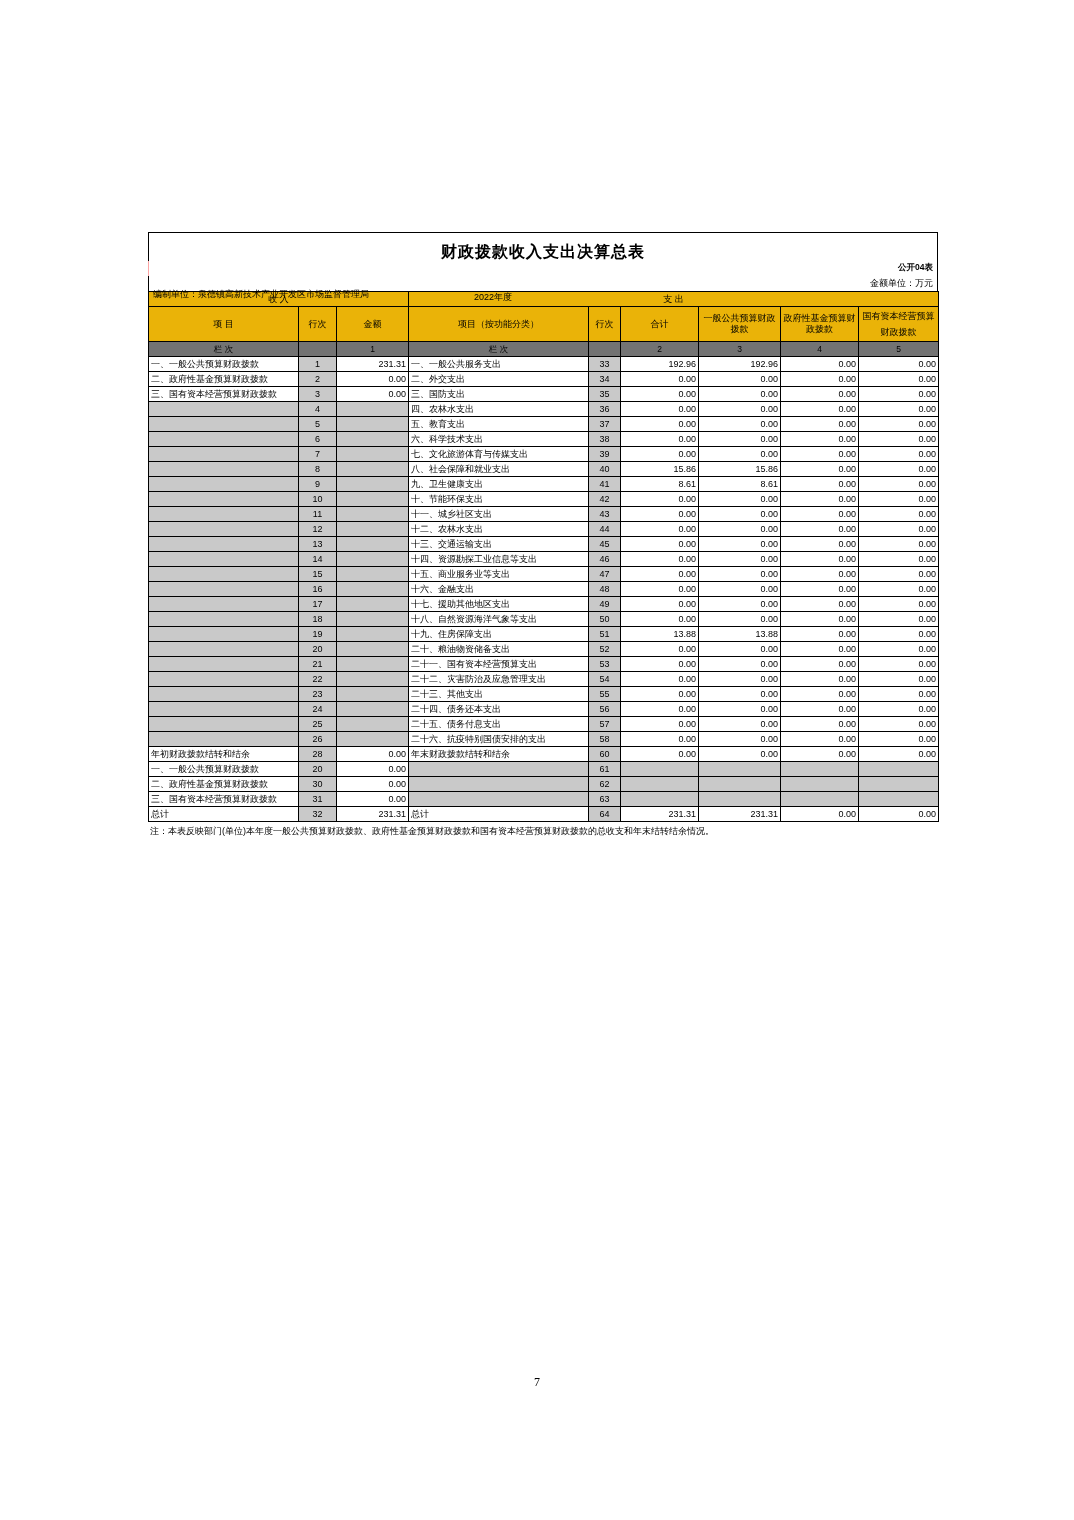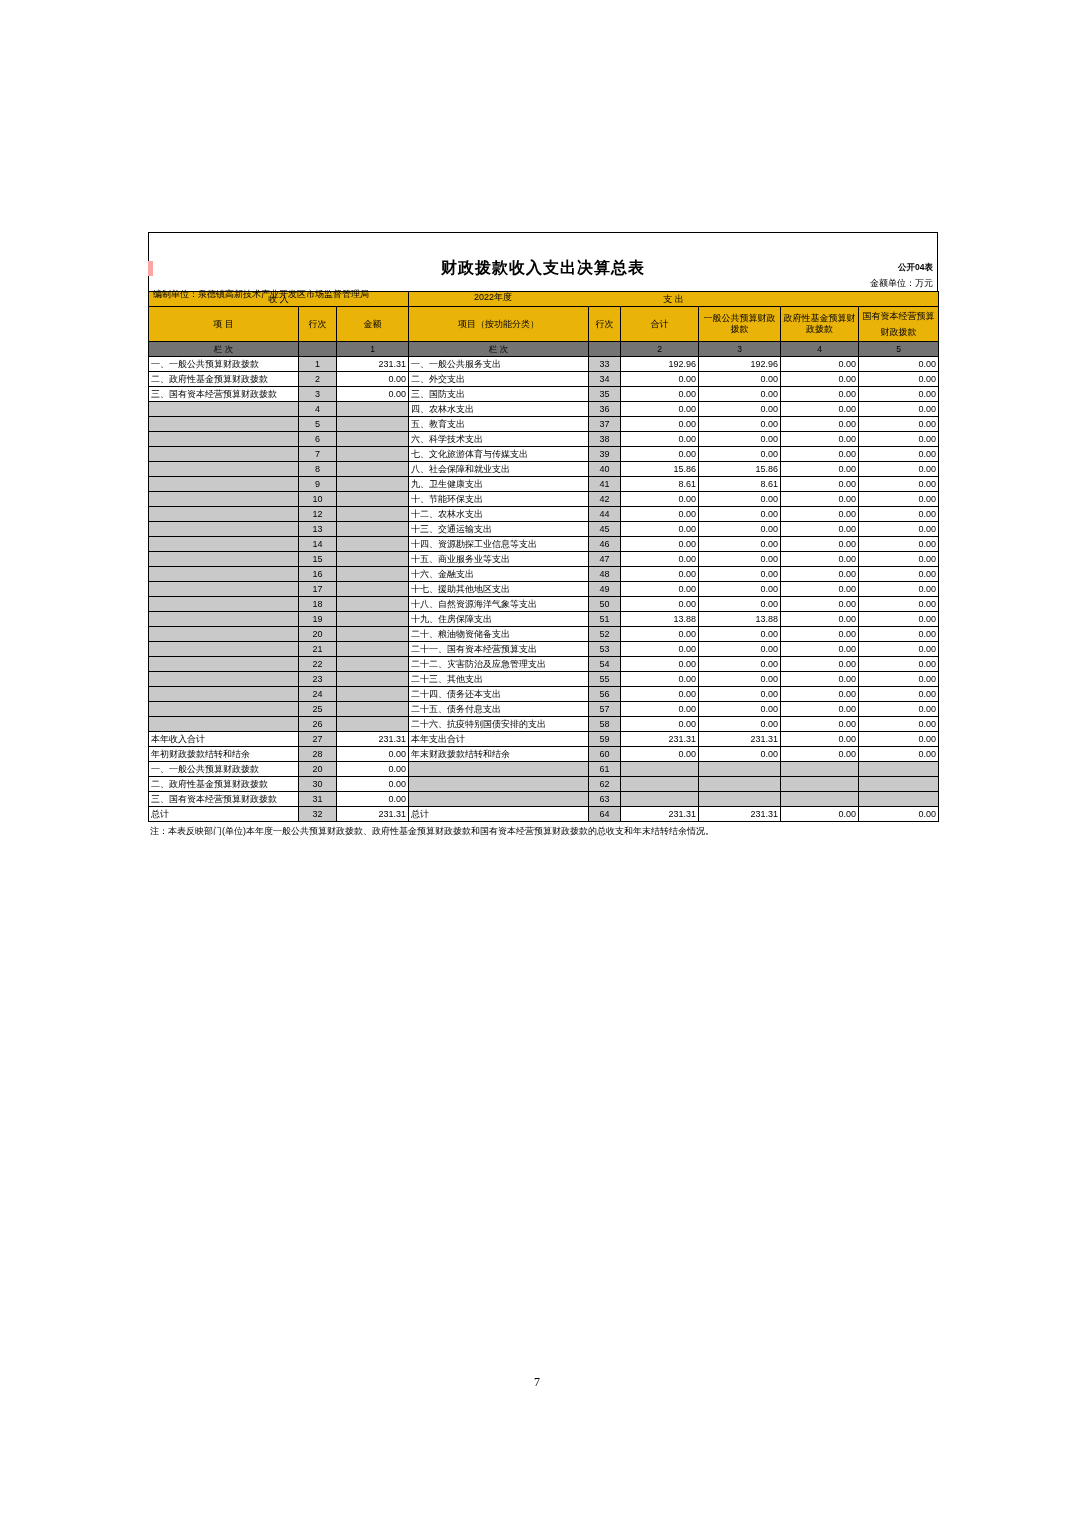--- a/index.html
+++ b/index.html
@@ -36,25 +36,25 @@
     font-family: "DejaVu Sans", sans-serif;
   }
   .title-row {
     position: relative;
     border: 1px solid #000;
     border-bottom: none;
     height: 28px;
   }
   .title-row .title {
     position: absolute;
-    left: 0; right: 0; top: 3px; margin-top: 16px;
+    left: 0; right: 0; top: 3px;
   }
   .sub-line {
     position: relative;
-    border-left: 5px solid #fca5a5;
+    border-left: 1px solid #fca5a5;
     border-right: 1px solid #000;
     height: 15px;
     font-size: 8.5px;
   }
   .sub-line .right {
     position: absolute;
     right: 4px;
     top: 1px;
   }
   .meta {
@@ -279,20 +279,31 @@
             <td class="r empty"></td>
             <td class="l ">十、节能环保支出</td>
             <td class="c shade">42</td>
             <td class="r">0.00</td>
             <td class="r">0.00</td>
             <td class="r">0.00</td>
             <td class="r">0.00</td>
           </tr>
           <tr>
             <td class="l empty"></td>
+            <td class="c shade">11</td>
+            <td class="r empty"></td>
+            <td class="l ">十一、城乡社区支出</td>
+            <td class="c shade">43</td>
+            <td class="r">0.00</td>
+            <td class="r">0.00</td>
+            <td class="r">0.00</td>
+            <td class="r">0.00</td>
+          </tr>
+          <tr>
+            <td class="l empty"></td>
             <td class="c shade">12</td>
             <td class="r empty"></td>
             <td class="l ">十二、农林水支出</td>
             <td class="c shade">44</td>
             <td class="r">0.00</td>
             <td class="r">0.00</td>
             <td class="r">0.00</td>
             <td class="r">0.00</td>
           </tr>
           <tr>
@@ -439,31 +450,20 @@
             <td class="r">0.00</td>
           </tr>
           <tr>
             <td class="l empty"></td>
             <td class="c shade">26</td>
             <td class="r empty"></td>
             <td class="l ">二十六、抗疫特别国债安排的支出</td>
             <td class="c shade">58</td>
             <td class="r">0.00</td>
             <td class="r">0.00</td>
-            <td class="r">0.00</td>
-            <td class="r">0.00</td>
-          </tr>
-          <tr>
-            <td class="l bold c">本年收入合计</td>
-            <td class="c shade">27</td>
-            <td class="r">231.31</td>
-            <td class="l bold c">本年支出合计</td>
-            <td class="c shade">59</td>
-            <td class="r">231.31</td>
-            <td class="r">231.31</td>
             <td class="r">0.00</td>
             <td class="r">0.00</td>
           </tr>
           <tr>
             <td class="l ">年初财政拨款结转和结余</td>
             <td class="c shade">28</td>
             <td class="r">0.00</td>
             <td class="l ">年末财政拨款结转和结余</td>
             <td class="c shade">60</td>
             <td class="r">0.00</td>

